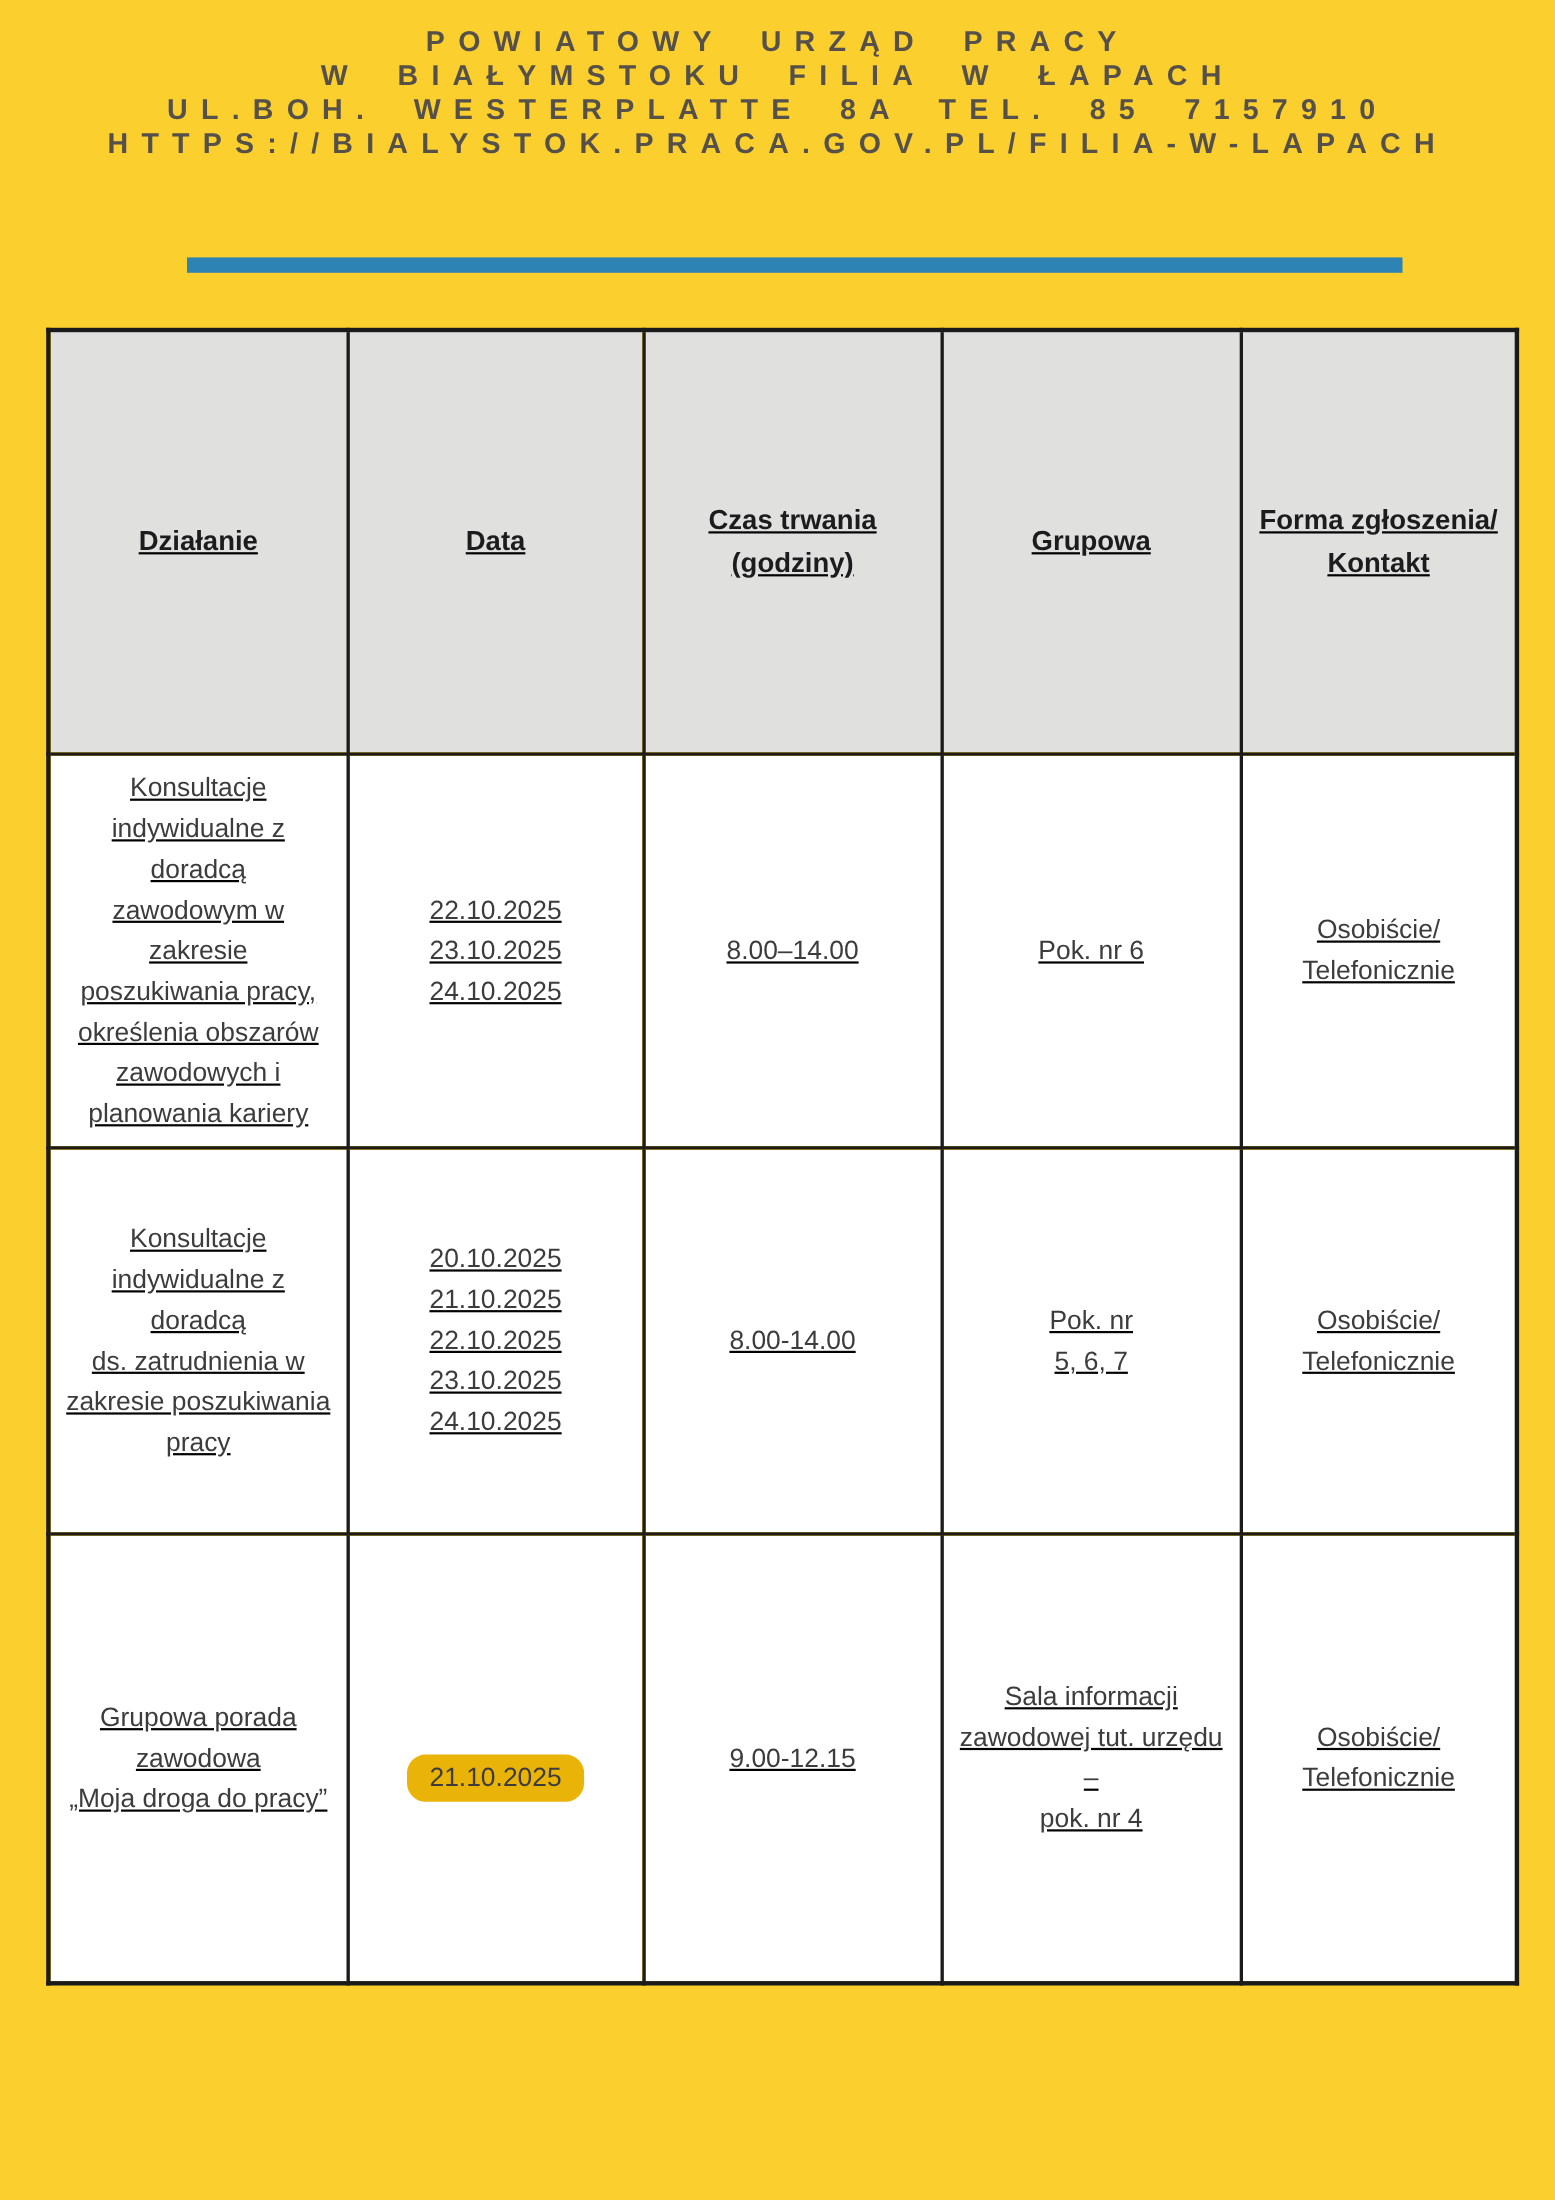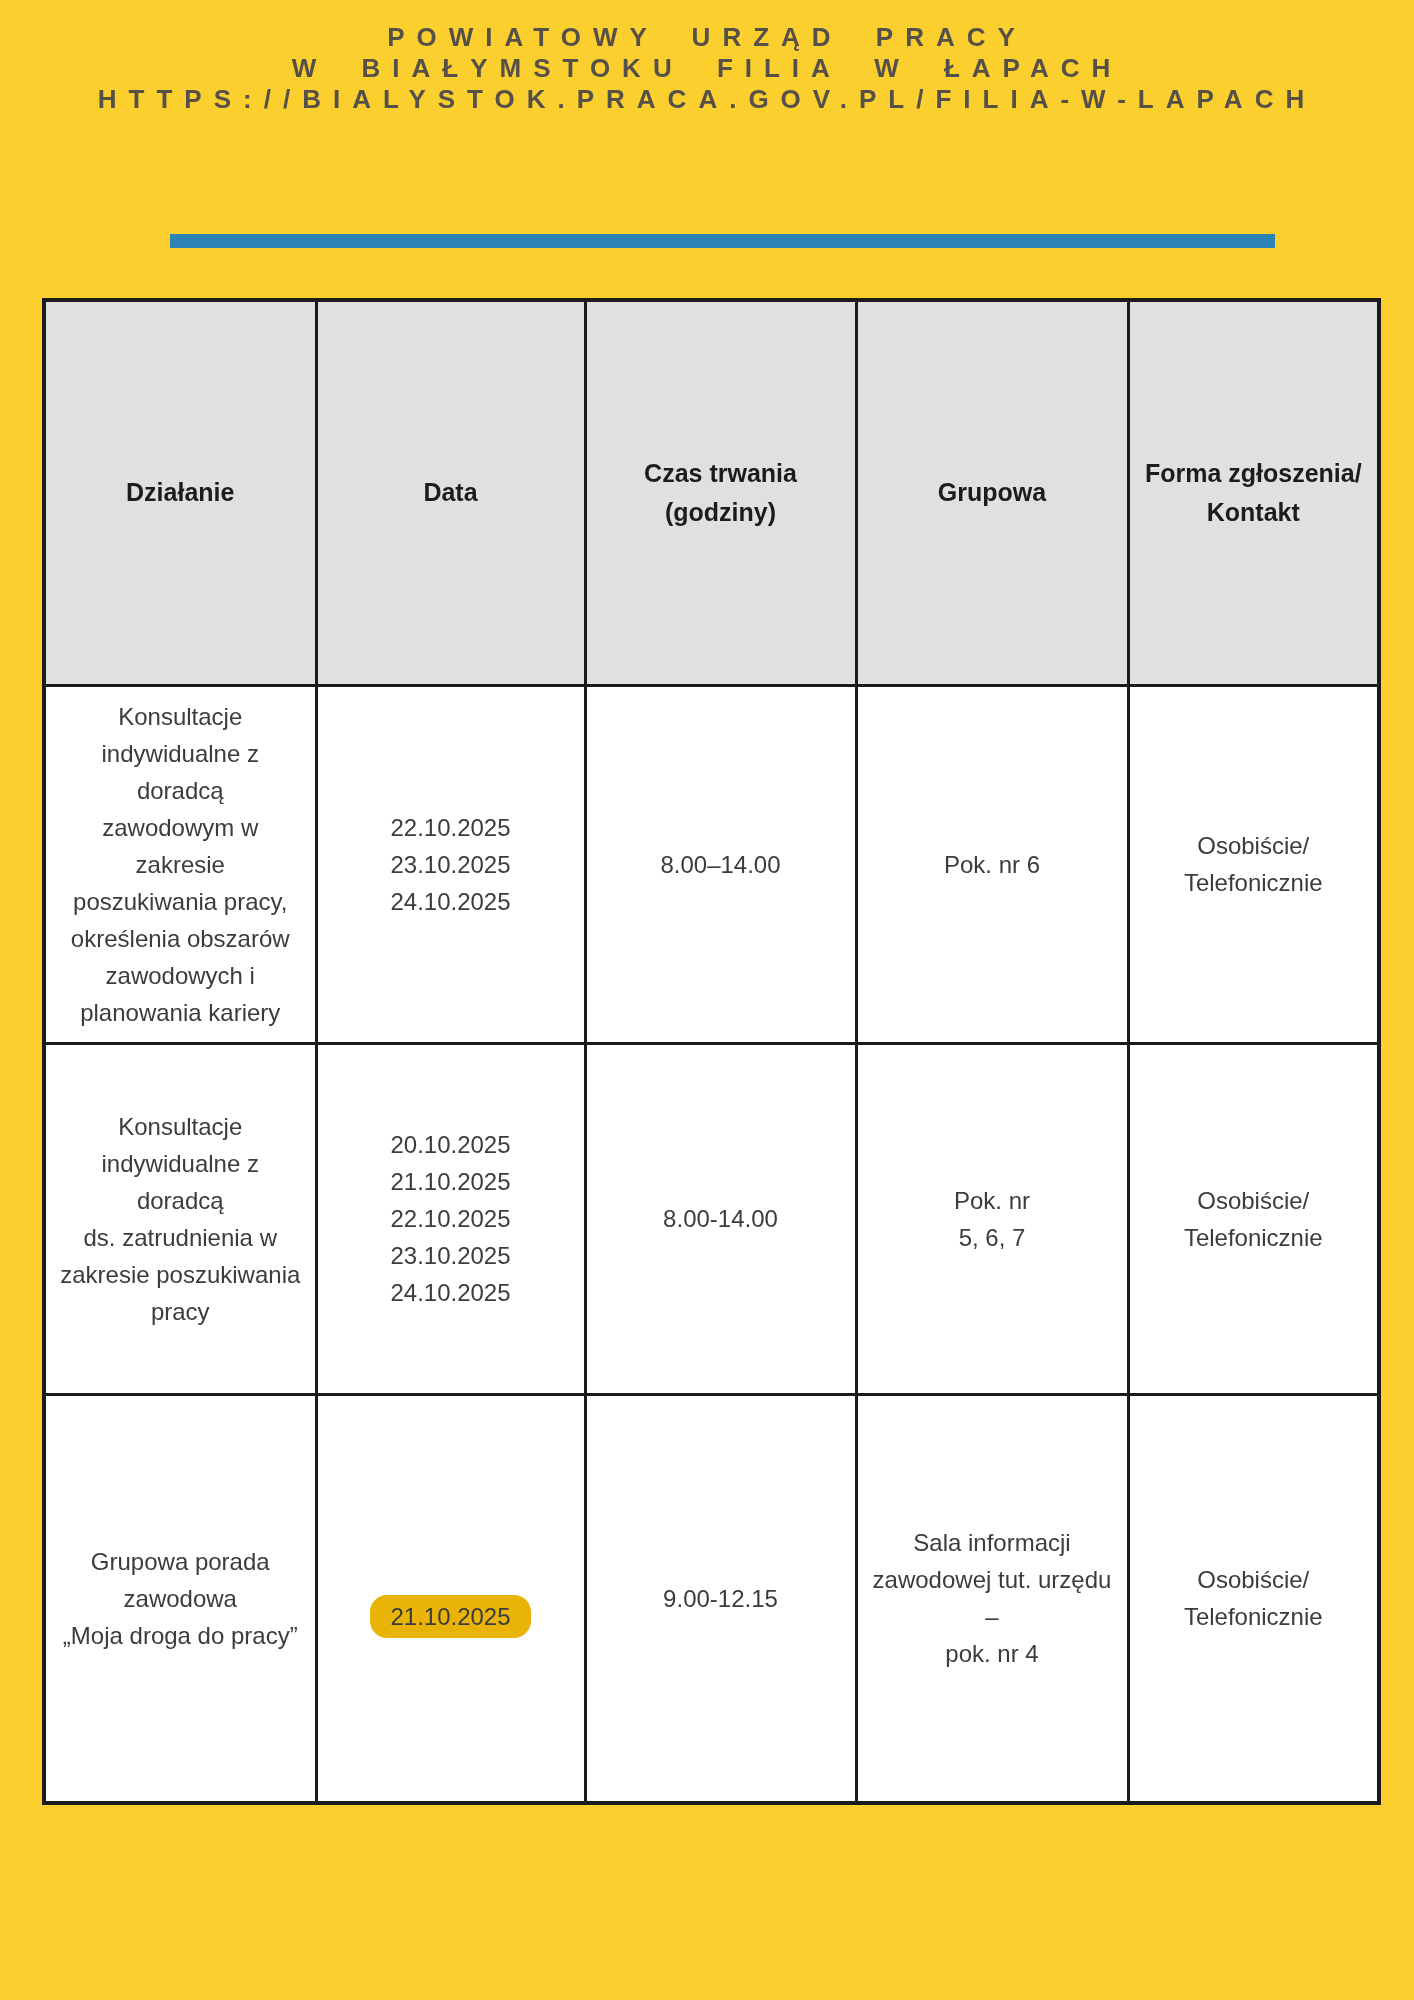--- a/index.html
+++ b/index.html
@@ -45,20 +45,21 @@
 
   
   table.schedule {
     position: absolute;
     top: 298px;
     left: 42px;
     width: 1335px;
     border-collapse: collapse;
     table-layout: fixed;
     border: 4px solid #1B1B1B;
+    text-decoration: underline;
   }
   table.schedule th,
   table.schedule td {
     border: 3px solid #1B1B1B;
     text-align: center;
     vertical-align: middle;
     white-space: pre-line;
     padding: 4px 10px;
     overflow: hidden;
   }
@@ -95,20 +96,21 @@
     padding: 3px 20px;
     white-space: nowrap;
   }
 </style>
 </head>
 <body style="background: rgb(251, 207, 45);">
 
 <div class="header-block" style="color: rgb(85, 80, 74);">
   <p>POWIATOWY URZĄD PRACY</p>
   <p>W BIAŁYMSTOKU FILIA W ŁAPACH</p>
+  <p>UL.BOH. WESTERPLATTE 8A TEL. 85 7157910</p>
   <p>HTTPS://BIALYSTOK.PRACA.GOV.PL/FILIA-W-LAPACH</p>
 </div>
 
 <div class="accent-bar" style="background: rgb(46, 131, 181);"></div>
 
 <table class="schedule">
   <colgroup>
     <col class="c1">
       <col class="c2">
       <col class="c3">

